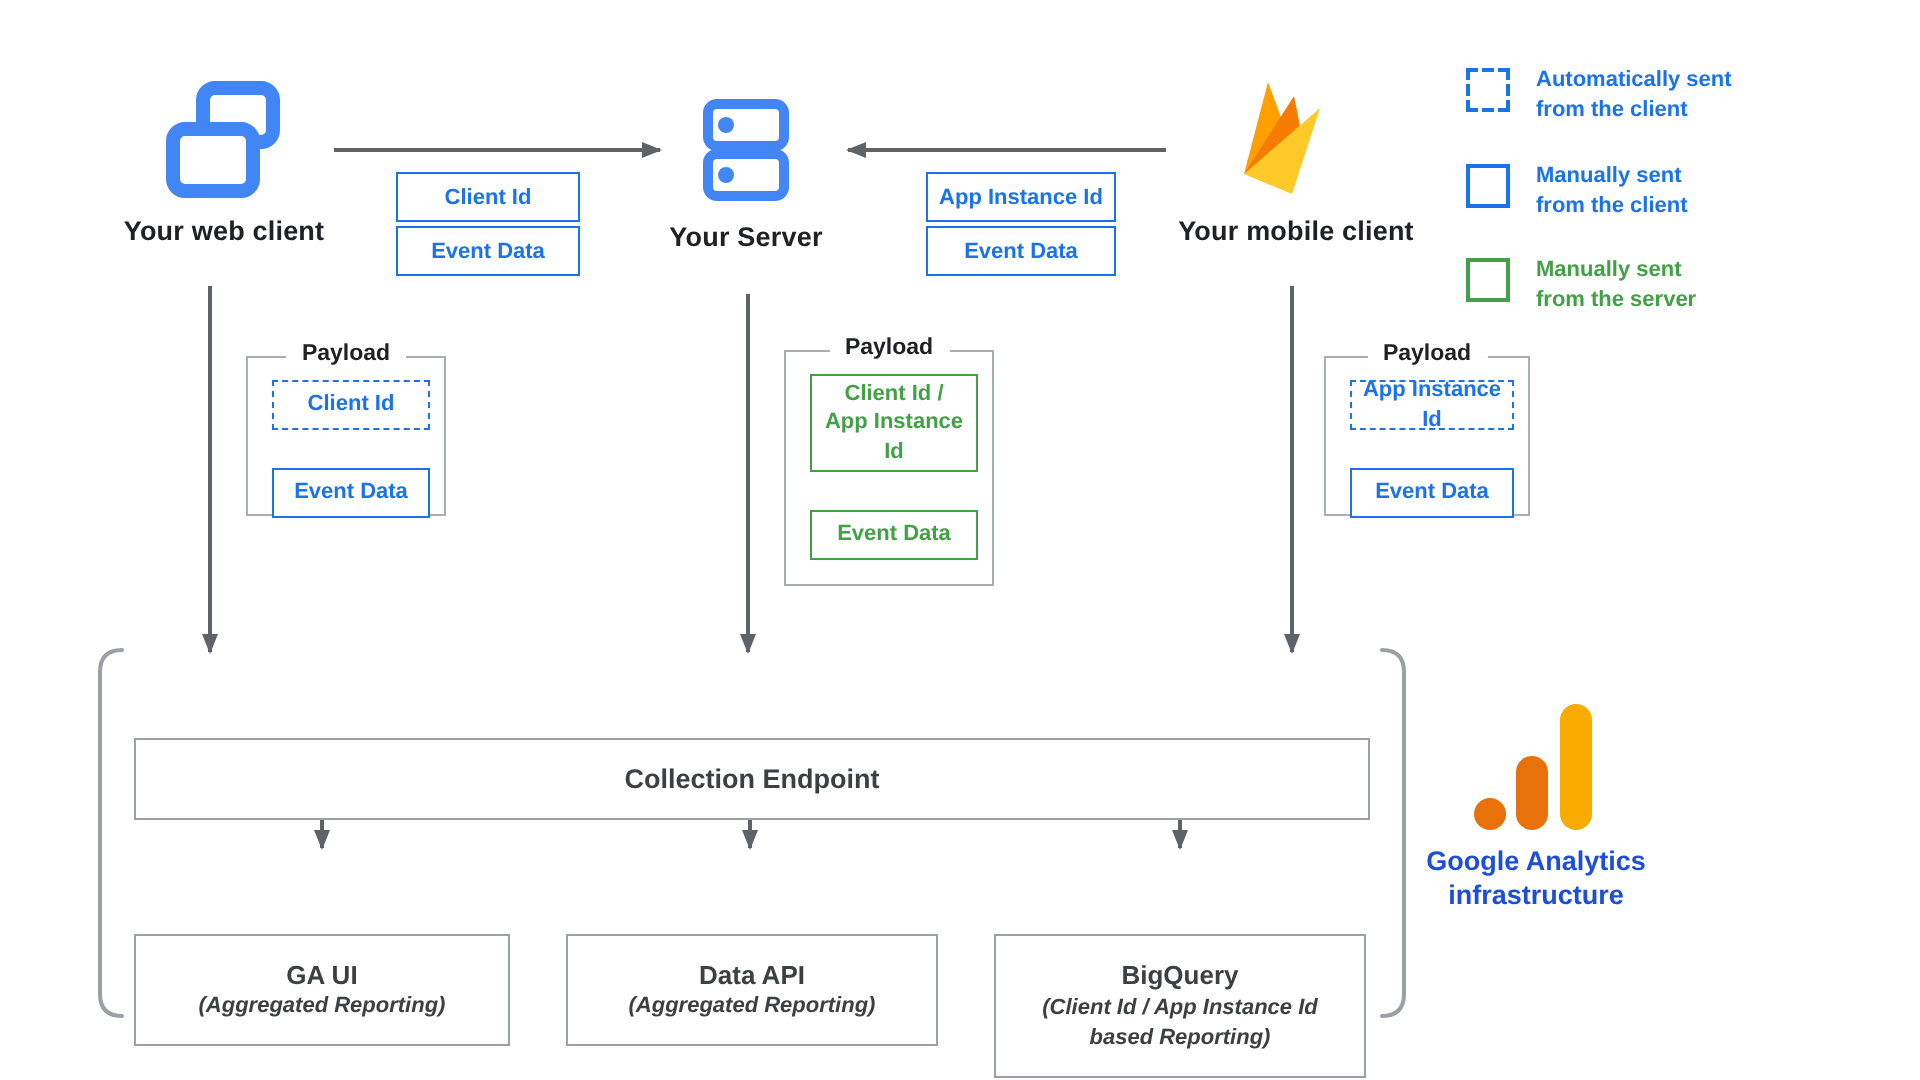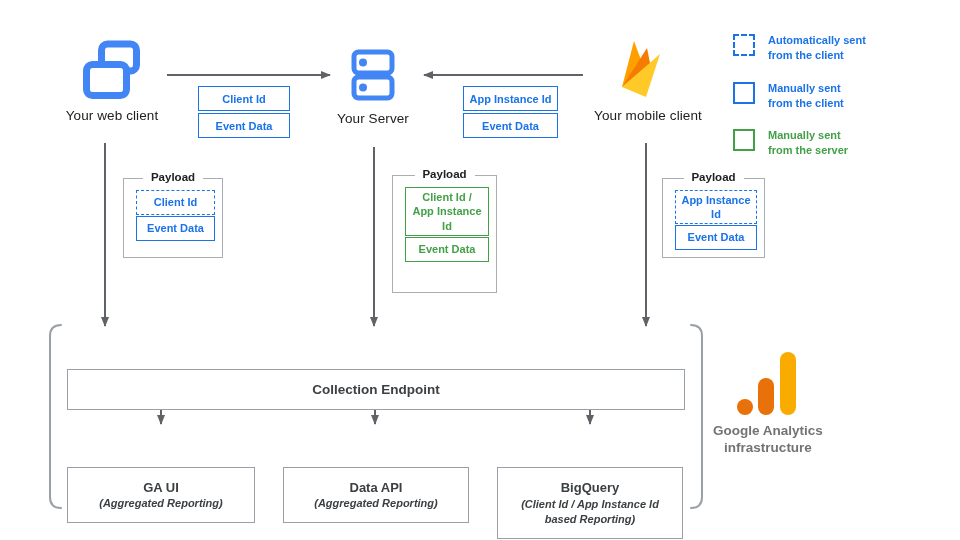--- a/index.html
+++ b/index.html
@@ -4,21 +4,21 @@
 <style>
   html,body{margin:0;padding:0;background:#fff;}
   .canvas{
     position:relative;width:960px;height:540px;background:#fff;
     font-family:"Liberation Sans",sans-serif;overflow:hidden;
   }
   svg.icon{position:absolute;}
   .overlay{position:absolute;left:0;top:0;pointer-events:none;}
 
   .node-label{
-    position:absolute;text-align:center;font-size:13.5px;font-weight:400;
+    position:absolute;text-align:center;font-size:13.5px;font-weight:700;
     color:#202124;letter-spacing:.1px;
   }
 
   .tag{
     position:absolute;height:25px;border:1.5px solid #1a73e8;background:#fff;
     color:#1a73e8;font-size:11px;font-weight:600;box-sizing:border-box;
     display:flex;align-items:center;justify-content:center;
   }
 
   .legend{position:absolute;left:733px;top:33px;}
@@ -26,21 +26,21 @@
   .swatch{width:22px;height:22px;box-sizing:border-box;background:#fff;flex:0 0 auto;margin-top:1px;}
   .sw-dashed-blue{border:2px dashed #1a73e8;}
   .sw-solid-blue{border:2px solid #1a73e8;}
   .sw-solid-green{border:2px solid #43a047;}
   .legend-text{font-size:11px;font-weight:600;line-height:1.35;white-space:pre-line;}
   .lt-blue{color:#1a73e8;}
   .lt-green{color:#43a047;}
 
   .payload{
     position:absolute;border:1px solid #a9aeb4;background:#fff;box-sizing:border-box;
-    padding:11px 7px 7px 12px;display:flex;flex-direction:column;gap:1px;
+    padding:11px 7px 7px 12px;display:flex;flex-direction:column;gap:19px;
   }
   .payload-title{
     position:absolute;top:-8px;left:50%;transform:translateX(-50%);
     background:#fff;padding:0 8px;font-size:11.5px;font-weight:700;color:#202124;
     white-space:nowrap;
   }
   .p-item{
     min-height:25px;box-sizing:border-box;display:flex;align-items:center;justify-content:center;
     font-size:11px;font-weight:600;text-align:center;white-space:pre-line;line-height:1.3;
     padding:2px;background:#fff;
@@ -54,21 +54,21 @@
     display:flex;flex-direction:column;align-items:center;justify-content:center;
     color:#3c4043;
     margin-top:35px;
   }
   .endpoint-text{font-size:13.5px;font-weight:600;}
   .o-name{font-size:13px;font-weight:600;line-height:1.35;}
   .o-detail{font-size:11px;font-weight:600;font-style:italic;white-space:pre-line;text-align:center;line-height:1.35;}
 
   .ga-label{
     position:absolute;left:704px;top:423px;width:128px;text-align:center;
-    font-size:13.5px;font-weight:600;color:#737373;white-space:pre-line;line-height:1.25;
+    font-size:13.5px;font-weight:600;color:#1d4ed8;white-space:pre-line;line-height:1.25;
   }
 </style>
 </head>
 <body>
 
 <div class="canvas">
 
   <svg class="overlay" width="960" height="540">
     <defs>
       <marker id="ah" markerUnits="userSpaceOnUse" markerWidth="12" markerHeight="10" refX="9" refY="4" orient="auto">

